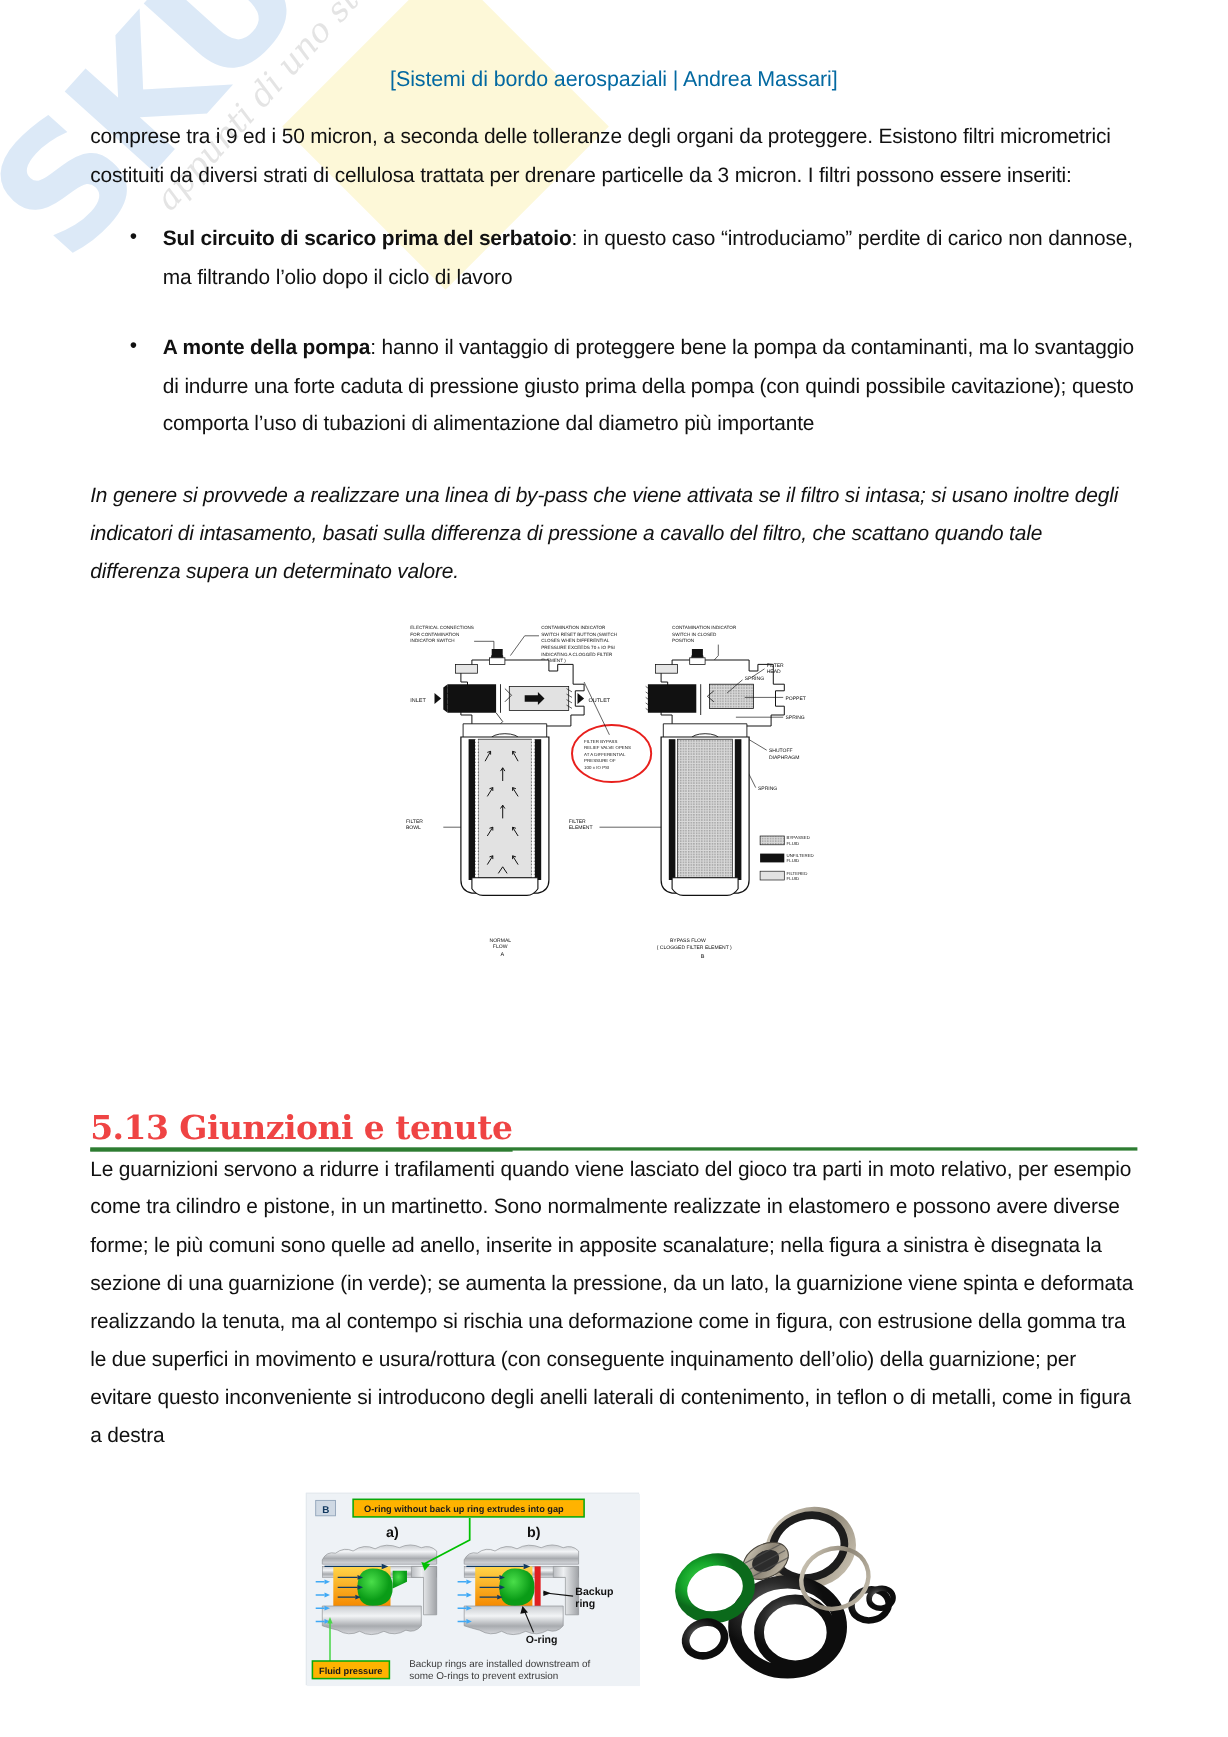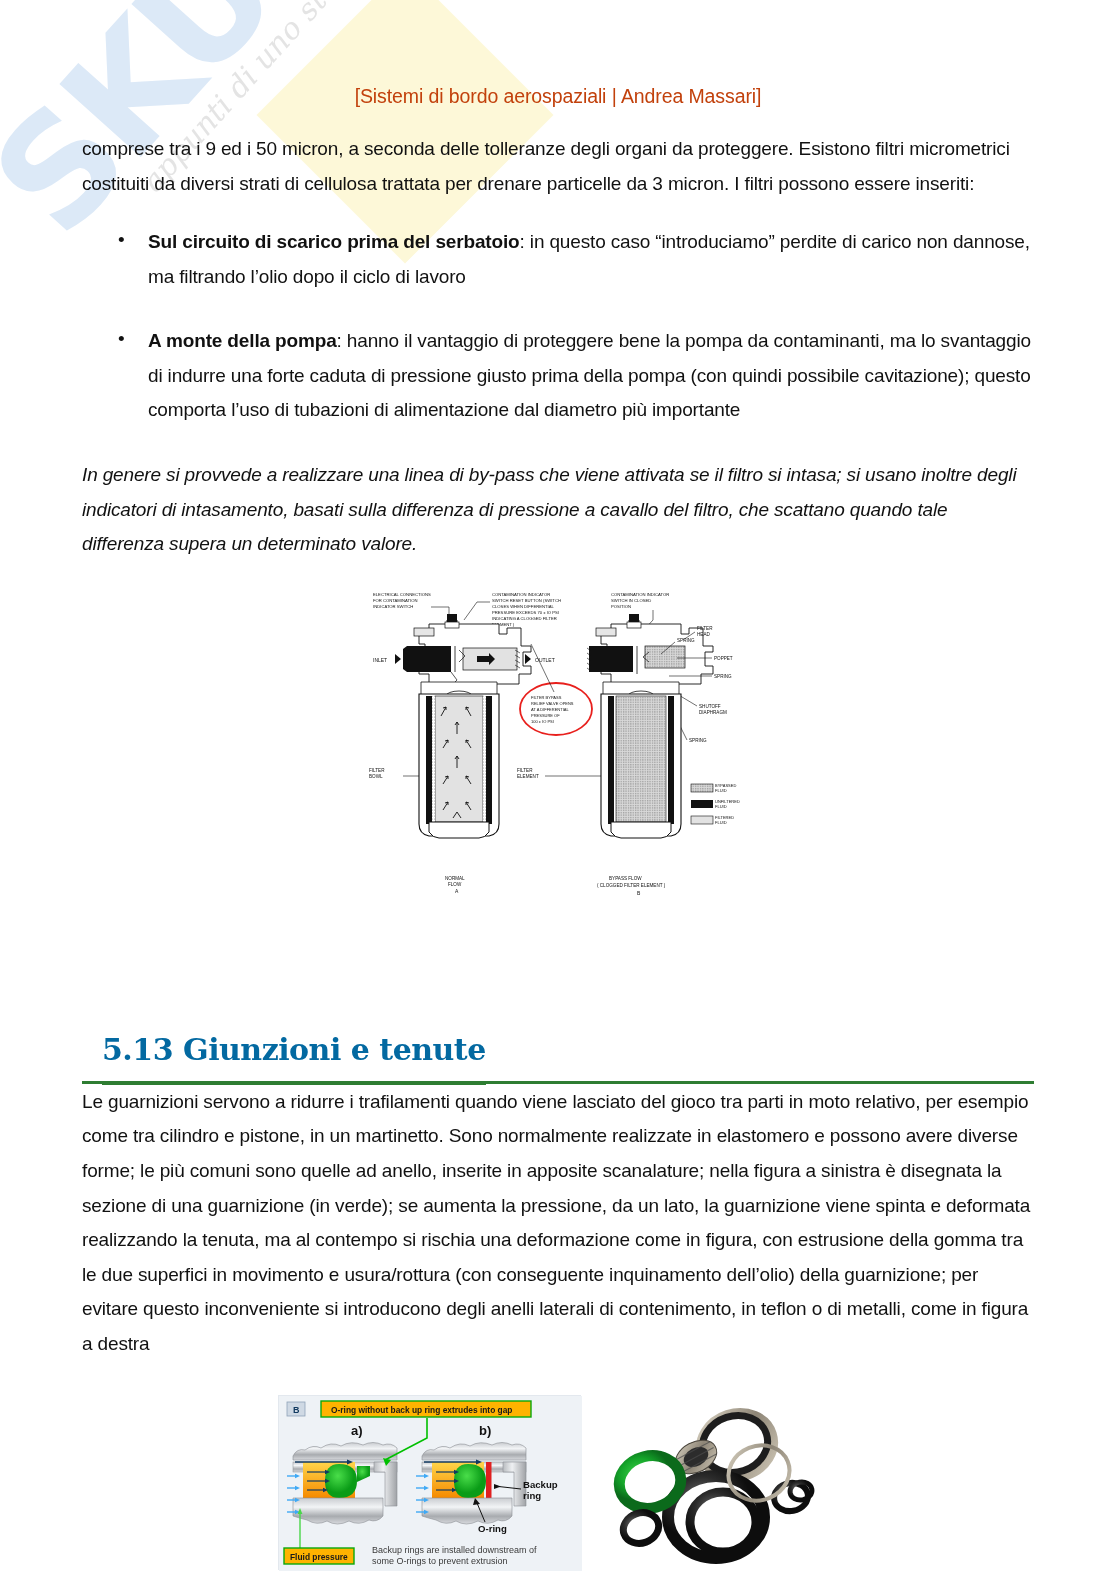--- a/index.html
+++ b/index.html
@@ -59,22 +59,22 @@
 
   
   .content {
     position: relative;
     z-index: 2;
     padding: 0;
   }
   .doc-header {
     text-align: center;
     font-size: 19.5px;
-    color: #c2410c;
-    padding-top: 85px;
+    color: #0369a1;
+    padding-top: 61px;
     letter-spacing: -0.1px;
   }
   .body-block {
     margin: 0 82px 0 82px;
     font-size: 19px;
     line-height: 1.82;
     color: #111;
     letter-spacing: -0.15px;
   }
   .para { margin: 0 0 0 0; }
@@ -114,26 +114,25 @@
 
   
   .section-heading {
     margin: 56px 82px 0 82px;
     position: relative;
   }
   .section-heading .h-text {
     font-family: "DejaVu Serif", serif;
     font-weight: bold;
     font-size: 30px;
-    color: #0369a1;
+    color: #ef4444;
     display: inline-block;
     border-bottom: 2.5px solid #2e7d32;
-    padding-bottom: 16px;
+    padding-bottom: 2px;
     letter-spacing: -0.5px;
-    margin-left: 20px;
   }
   .section-heading .h-rule {
     position: absolute;
     left: 0; right: 0;
     bottom: 1px;
     height: 2.5px;
     background: #2e7d32;
   }
 
   

